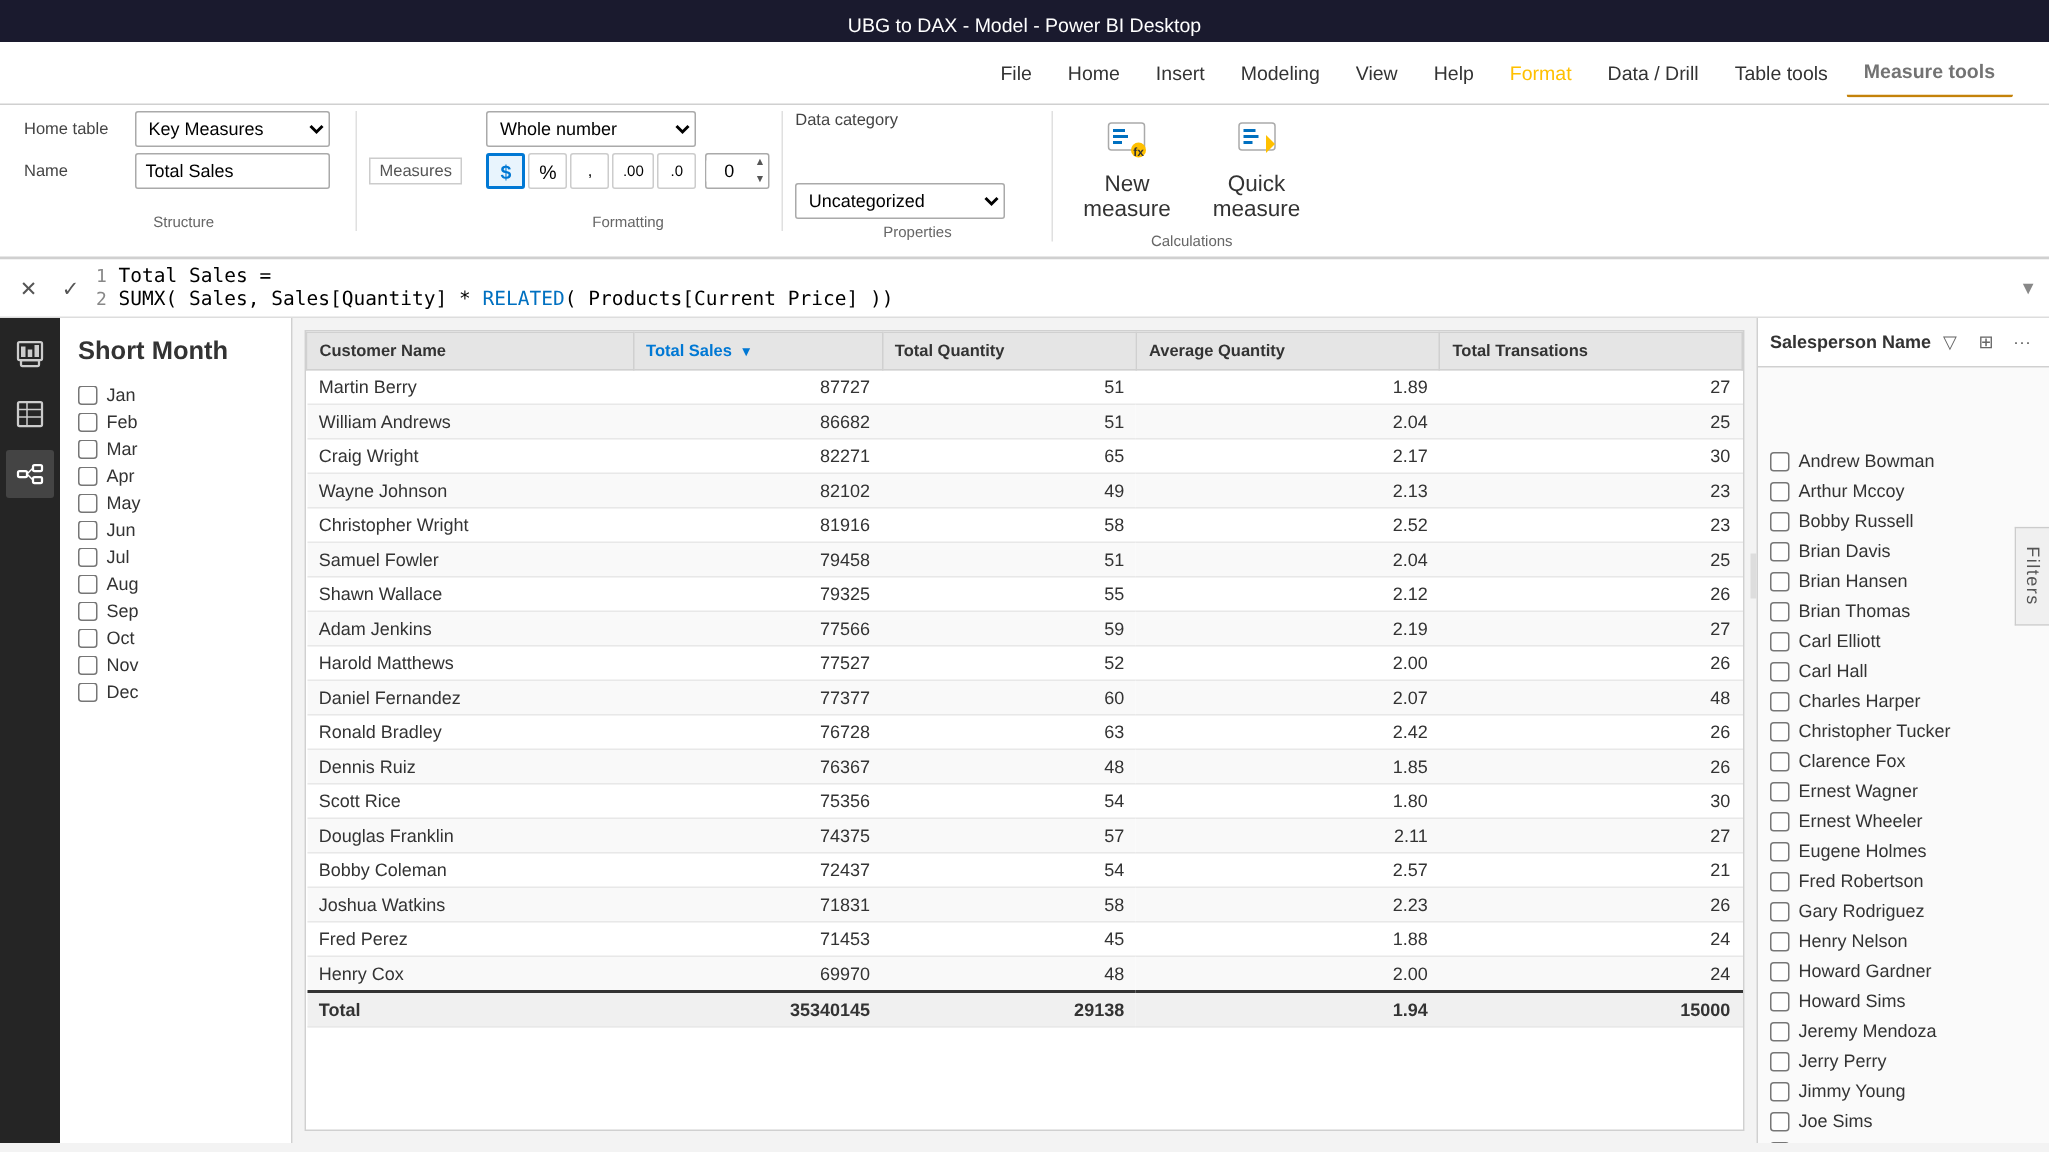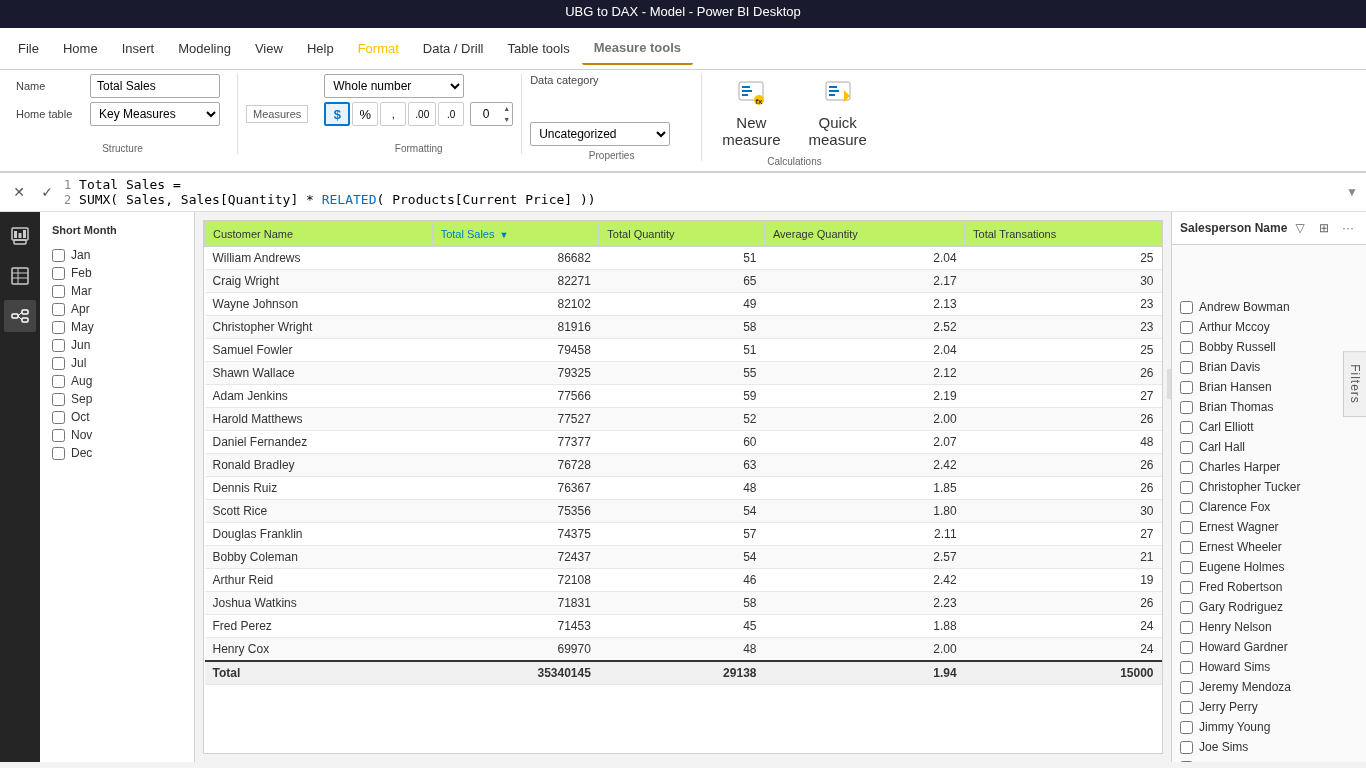--- a/index.html
+++ b/index.html
@@ -7,32 +7,33 @@
 
     
     .title-bar {
       background: #1a1a2e;
       color: #fff;
       text-align: center;
       padding: 4px 1px;
       font-size: 13px;
       height: 28px;
       display: flex;
-      align-items: flex-start;
+      align-items: flex-end;
       justify-content: center;
     }
 
     
     .menu-bar {
       background: #fff;
       display: flex;
       align-items: center;
       border-bottom: 1px solid #d0d0d0;
       height: 42px;
-      padding: 0 6px;
+      padding: 0 24px;
+      justify-content: flex-end;
     }
     .menu-item {
       padding: 8px 12px;
       cursor: pointer;
       font-size: 13px;
       color: #333;
       border-radius: 2px;
     }
 
     
@@ -164,21 +165,21 @@
 
     
     .month-filter {
       background: #fff;
       width: 155px;
       padding: 12px;
       border-right: 1px solid #d0d0d0;
       overflow-y: auto;
     }
     .month-filter-title {
-      font-size: 11px;
+      font-size: 17px;
       font-weight: 600;
       color: #333;
       margin-bottom: 10px;
     }
     .month-item {
       display: flex;
       align-items: center;
       gap: 6px;
       padding: 2px 0;
       font-size: 12px;
@@ -198,25 +199,25 @@
       background: #fff;
       border: 1px solid #d0d0d0;
       margin: 8px;
     }
     .data-table {
       width: 100%;
       border-collapse: collapse;
       font-size: 12px;
     }
     .data-table th {
-      background: #bef264;
+      background: #e5e5e5;
       padding: 6px 8px;
       text-align: left;
       border: 1px solid #d0d0d0;
-      font-weight: 400;
+      font-weight: 700;
       font-size: 11px;
       color: #333;
       white-space: nowrap;
       cursor: pointer;
     }
     .data-table td {
       padding: 4px 8px;
       border-bottom: 1px solid #e8e8e8;
       color: #333;
       white-space: nowrap;
@@ -389,28 +390,28 @@
   <div class="menu-item">Data / Drill</div>
   <div class="menu-item">Table tools</div>
   <div class="menu-item" style="color:#737373; font-weight:600; border-bottom:2px solid #c4820a;">Measure tools</div>
 </div>
 
 <div class="ribbon">
 
   <div class="ribbon-section" style="min-width:230px;">
     <div class="ribbon-controls">
       <div class="ribbon-row">
-        <span class="ribbon-label">Name</span>
-        <input class="ribbon-input" type="text" value="Total Sales" style="width: 130px;">
-      </div>
-      <div class="ribbon-row">
         <span class="ribbon-label">Home table</span>
         <select class="ribbon-select" style="width:130px;">
           <option>Key Measures</option>
         </select>
+      </div>
+      <div class="ribbon-row">
+        <span class="ribbon-label">Name</span>
+        <input class="ribbon-input" type="text" value="Total Sales" style="width: 130px;">
       </div>
     </div>
     <div class="ribbon-section-label">Structure</div>
   </div>
 
   <div style="display:flex;flex-direction:column;align-items:center;justify-content:center;padding:0 8px;min-height:80px;">
     <div style="font-size:11px;color:#555;border:1px solid #ccc;padding:2px 6px;">Measures</div>
   </div>
 
   <div class="ribbon-section" style="min-width:200px;">
@@ -594,20 +595,27 @@
         <tr id="table-header-row">
             <th>Customer Name</th>
             <th style="color: rgb(0, 120, 212);">Total Sales <span class="sort-arrow">▼</span></th>
             <th>Total Quantity</th>
             <th>Average Quantity</th>
             <th>Total Transations</th>
           </tr>
       </thead>
       <tbody id="table-body">
           <tr>
+      <td>Martin Berry</td>
+      <td class="number">87727</td>
+      <td class="number">51</td>
+      <td class="number">1.89</td>
+      <td class="number">27</td>
+    </tr>
+          <tr>
       <td>William Andrews</td>
       <td class="number">86682</td>
       <td class="number">51</td>
       <td class="number">2.04</td>
       <td class="number">25</td>
     </tr>
           <tr>
       <td>Craig Wright</td>
       <td class="number">82271</td>
       <td class="number">65</td>
@@ -690,27 +698,20 @@
       <td class="number">57</td>
       <td class="number">2.11</td>
       <td class="number">27</td>
     </tr>
           <tr>
       <td>Bobby Coleman</td>
       <td class="number">72437</td>
       <td class="number">54</td>
       <td class="number">2.57</td>
       <td class="number">21</td>
-    </tr>
-          <tr>
-      <td>Arthur Reid</td>
-      <td class="number">72108</td>
-      <td class="number">46</td>
-      <td class="number">2.42</td>
-      <td class="number">19</td>
     </tr>
           <tr>
       <td>Joshua Watkins</td>
       <td class="number">71831</td>
       <td class="number">58</td>
       <td class="number">2.23</td>
       <td class="number">26</td>
     </tr>
           <tr>
       <td>Fred Perez</td>

